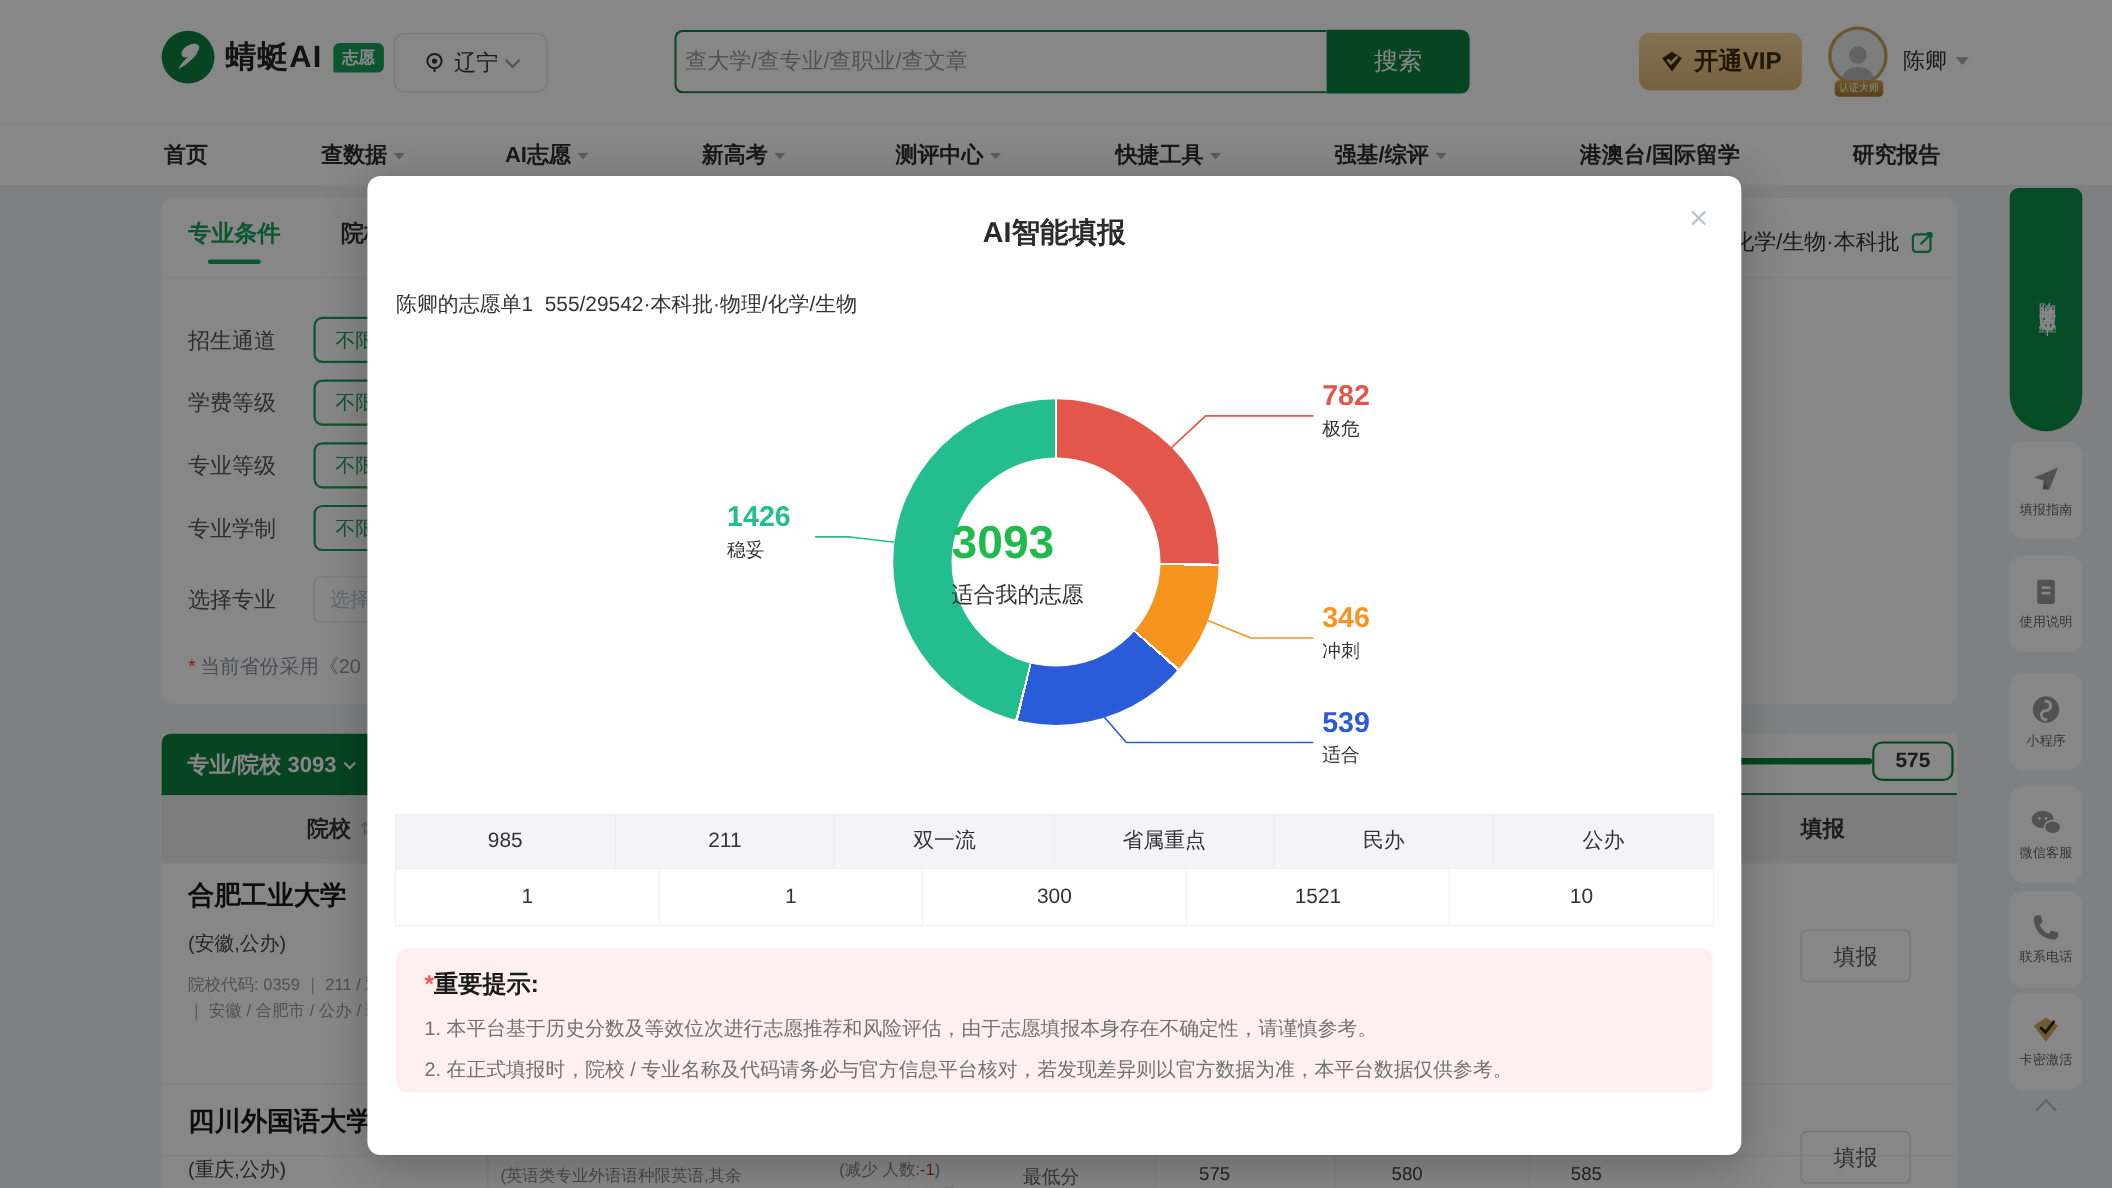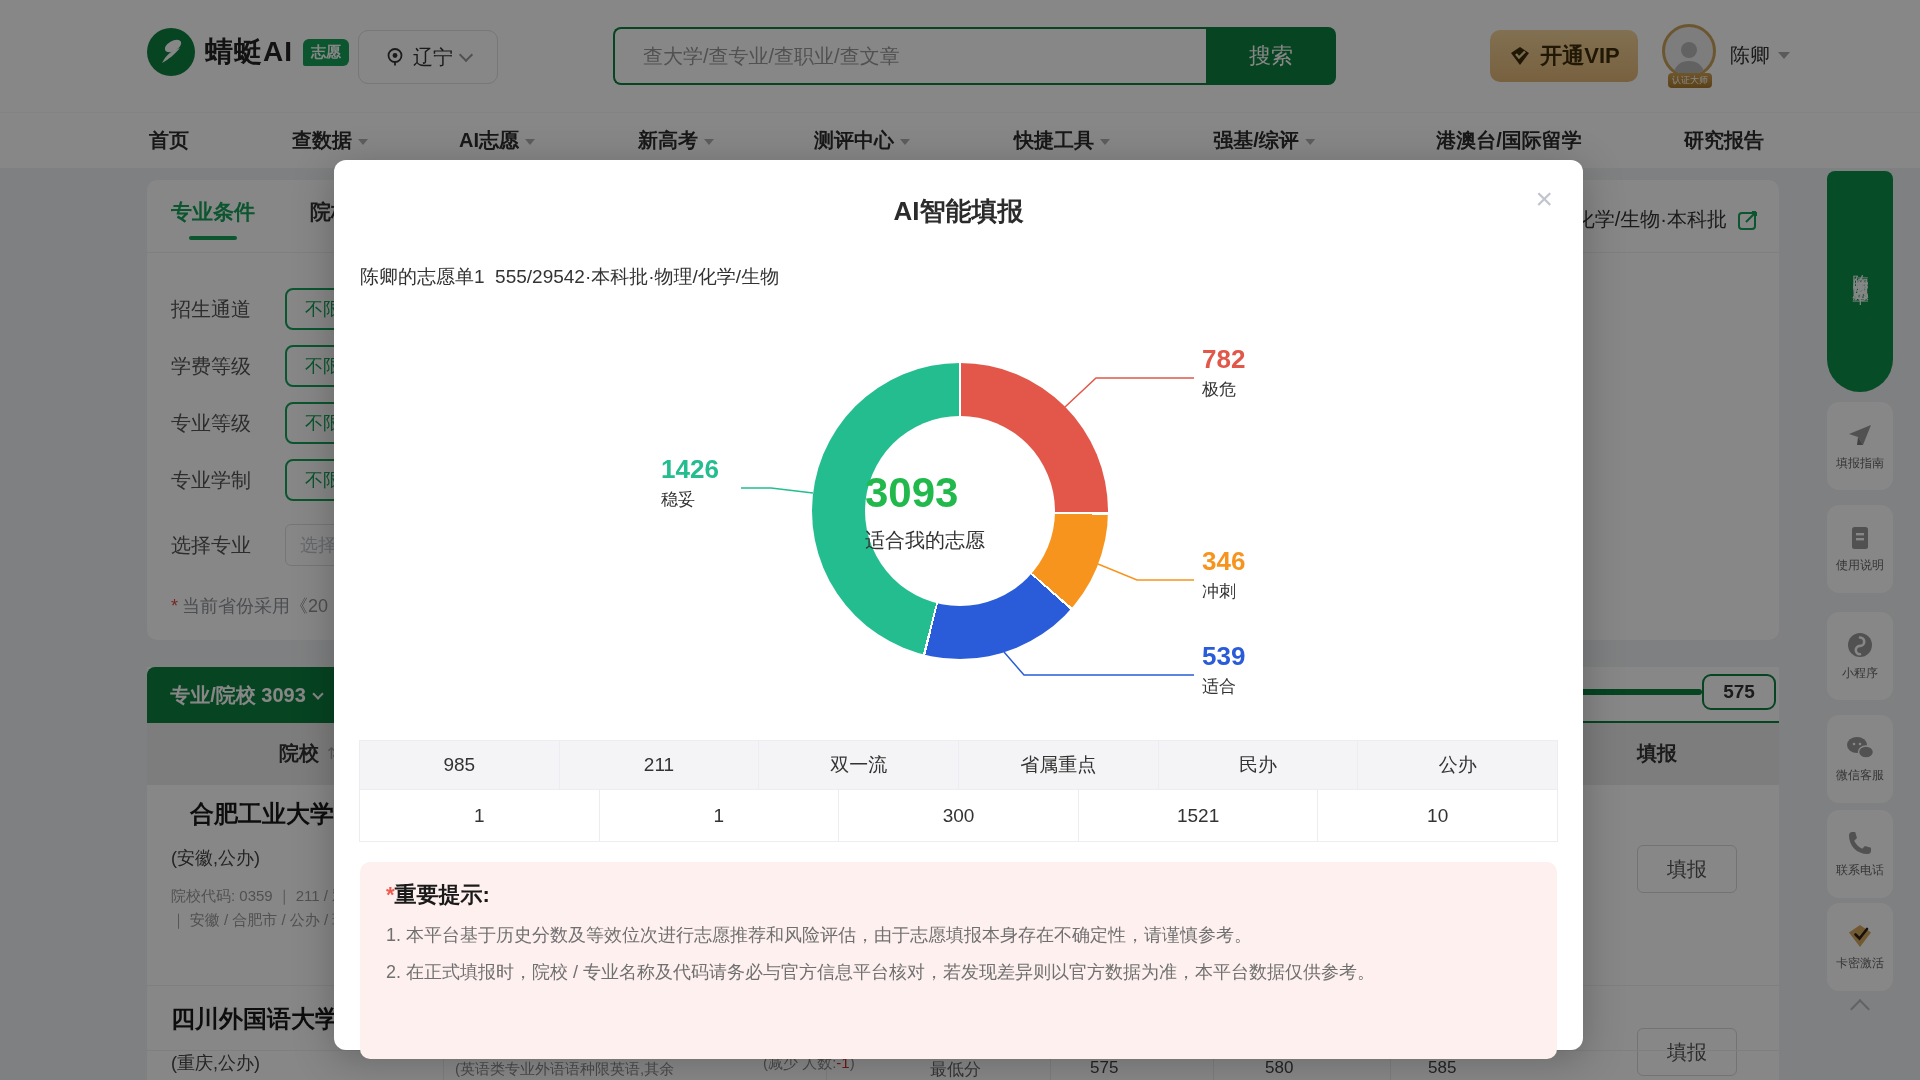--- a/index.html
+++ b/index.html
@@ -10,21 +10,21 @@
   
   .header { position:absolute; left:0; top:0; width:1920px; height:112px; background:#fff; }
   .logo { position:absolute; left:147px; top:28px; display:flex; align-items:center; gap:10px; }
   .logo-circle { width:48px; height:48px; border-radius:50%; background:#0c8040; display:flex; align-items:center; justify-content:center; }
   .logo-text { font-size:28px; font-weight:bold; color:#222; letter-spacing:1px; }
   .logo-badge { background:#16a05a; color:#fff; font-size:15px; font-weight:bold; padding:4px 8px; border-radius:6px 6px 6px 2px; }
   .loc-pill { position:absolute; left:358px; top:30px; width:140px; height:54px; border:1px solid #e0e0e0; border-radius:10px; display:flex; align-items:center; justify-content:center; gap:8px; background:#fff; }
   .loc-text { font-size:20px; color:#333; }
   .chev { width:10px; height:10px; border-right:2px solid #999; border-bottom:2px solid #999; transform:rotate(45deg); margin-top:-4px; }
   .searchbar { position:absolute; left:613px; top:27px; height:58px; display:flex; }
-  .search-input { width:593px; height:58px; border:2px solid #0c8040; border-right:none; border-radius:8px 0 0 8px; padding:0 28px; font-size:20px; color:#333; outline:none; background:#fff; }
+  .search-input { width:593px; height:58px; border:2px solid #0c8040; border-right:none; border-radius:8px 0 0 8px; padding:0 8px; font-size:20px; color:#333; outline:none; background:#fff; }
   .search-input::placeholder { color:#9a9a9a; }
   .search-btn { width:130px; height:58px; background:#0c8040; color:#fff; font-size:22px; border:none; border-radius:0 8px 8px 0; cursor:pointer; font-family:inherit; }
   .vip-btn { position:absolute; left:1490px; top:30px; width:148px; height:52px; background:linear-gradient(180deg,#f3d49a,#e3b778); border:none; border-radius:10px; display:flex; align-items:center; justify-content:center; gap:8px; font-size:22px; font-weight:bold; color:#3f2c0a; cursor:pointer; font-family:inherit; }
   .avatar-wrap { position:absolute; left:1662px; top:24px; width:56px; height:64px; }
   .avatar { width:54px; height:54px; border-radius:50%; border:3px solid #caa35c; background:#ececec; display:flex; align-items:flex-end; justify-content:center; overflow:hidden; }
   .avatar-banner { position:absolute; left:50%; transform:translateX(-50%); bottom:0; background:linear-gradient(180deg,#d2a253,#a97a2e); color:#fff; font-size:9px; padding:1px 4px; border-radius:4px; white-space:nowrap; }
   .username { position:absolute; left:1730px; top:42px; display:flex; align-items:center; gap:8px; font-size:20px; color:#333; }
   .chev-sm { width:0; height:0; border-left:6px solid transparent; border-right:6px solid transparent; border-top:7px solid #aaa; }
 
   
@@ -52,21 +52,21 @@
   .results { position:absolute; left:147px; top:667px; width:1632px; height:413px; background:#fff; }
   .res-header { position:absolute; left:0; top:0; width:1632px; height:56px; background:#fff; border-bottom:2px solid #0c8040; }
   .res-tab { position:absolute; left:0; top:0; width:198px; height:56px; background:#0c8040; border-radius:8px 8px 0 0; color:#fff; font-size:20px; font-weight:bold; display:flex; align-items:center; justify-content:center; gap:8px; cursor:pointer; }
   .res-tab .chev { border-color:#fff; width:8px; height:8px; margin-top:-3px; }
   .slider-line { position:absolute; left:1173px; top:22px; width:382px; height:6px; background:#0c8040; border-radius:3px; }
   .slider-badge { position:absolute; left:1555px; top:7px; width:74px; height:36px; background:#fff; border:2px solid #0c8040; border-radius:9px; display:flex; align-items:center; justify-content:center; font-size:19px; font-weight:bold; color:#333; }
   .res-subheader { position:absolute; left:0; top:56px; width:1632px; height:62px; background:#ececee; }
   .col-college { position:absolute; left:132px; top:17px; font-size:20px; font-weight:bold; color:#333; display:flex; gap:8px; align-items:center; }
   .sort-ic { font-size:16px; color:#aaa; font-weight:normal; }
   .col-apply { position:absolute; left:1490px; top:17px; font-size:20px; font-weight:bold; color:#333; }
-  .college-name { font-size:24px; font-weight:bold; color:#1a1a1a;text-align:center; }
+  .college-name { font-size:24px; font-weight:bold; color:#1a1a1a; }
   .college-sub { font-size:18px; color:#444; margin-top:16px; }
   .college-meta { font-size:15px; color:#9a9a9a; margin-top:14px; width:182px; line-height:24px; }
   .crow1 { position:absolute; left:24px; top:131px; }
   .crow2 { position:absolute; left:24px; top:336px; }
   .row-divider { position:absolute; left:0; top:318px; width:1632px; border-bottom:1px solid #f0f0f0; }
   .apply-btn { position:absolute; left:1490px; width:100px; height:48px; background:#fff; border:1px solid #d9d9d9; border-radius:6px; font-size:20px; color:#555; cursor:pointer; font-family:inherit; }
   .apply-btn.b1 { top:178px; }
   .apply-btn.b2 { top:361px; }
   .bottom-border { position:absolute; left:0; top:383px; width:1632px; border-top:1px solid #f0f0f0; }
   .vdiv { position:absolute; top:383px; height:30px; border-left:1px solid #ececec; }
@@ -110,21 +110,21 @@
 
   
   .stats { position:absolute; left:25px; top:580px; width:1199px; border:1px solid #ebedf0; }
   .stats-row { display:flex; }
   .stats-cell { flex:1; text-align:center; font-size:19px; color:#333; border-right:1px solid #ebedf0; }
   .stats-cell:last-child { border-right:none; }
   .stats-row.head .stats-cell { background:#f4f4f6; height:48px; line-height:48px; }
   .stats-row.vals .stats-cell { background:#fff; height:52px; line-height:52px; border-top:1px solid #ebedf0; }
 
   
-  .notice { position:absolute; left:26px; top:702px; width:1197px; height:197px; background:#fdf0ee; border-radius:10px; padding:18px 26px; }
+  .notice { position:absolute; left:26px; top:702px; width:1197px; height:131px; background:#fdf0ee; border-radius:10px; padding:18px 26px; }
   .notice-title { font-size:22px; font-weight:bold; color:#1a1a1a; }
   .notice-title .star { color:#f05b50; }
   .notice-line { font-size:18px; color:#707070; margin-top:13px; }
 
   .icon-svg { display:block; }
 </style>
 </head>
 <body>
 
 <div class="page">

